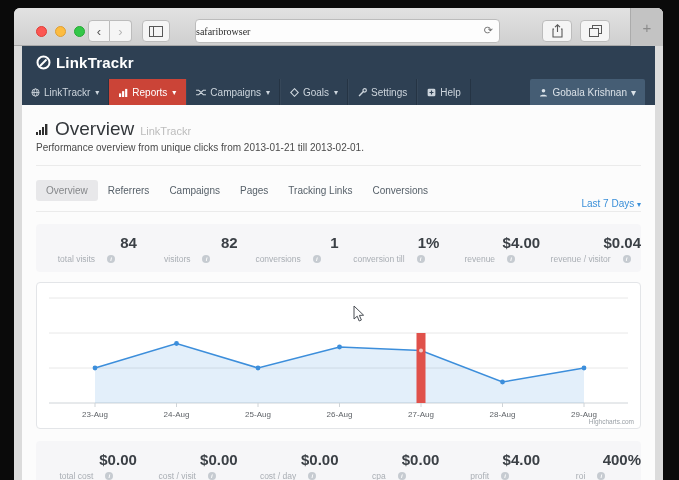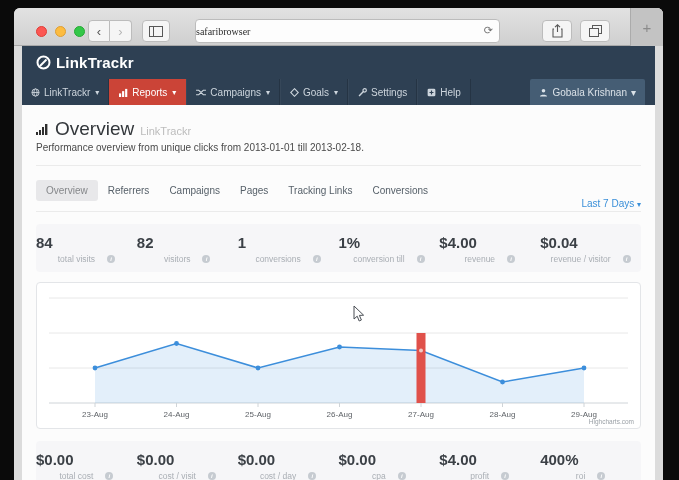--- a/index.html
+++ b/index.html
@@ -64,21 +64,21 @@
 
   .tabs-row { margin-top:6px; display:flex; align-items:center; border-bottom:1px solid #ebebeb;
               padding-bottom:2px; }
   .tab { font-size:10px; color:#566069; padding:5px 10px; border-radius:3px; cursor:pointer; }
   .tab.active { background:#e8e8ea; color:#85878a; }
   .date-range { margin-left:auto; font-size:10px; color:#3a8fd8; cursor:pointer;margin-top:26px; }
   .date-range .caret { font-size:8px; }
 
   .stats-box { margin-top:12px; background:#f6f6f8; border-radius:4px;
                display:grid; grid-template-columns:repeat(6,1fr); padding:10px 0 8px; }
-  .stat { text-align:left; }
+  .stat { text-align:right; }
   .stat-value { font-size:15px; font-weight:600; color:#3b4046; }
   .stat-label { margin-top:3px; font-size:8.5px; color:#a9aeb4; display:flex; align-items:center;
                 justify-content:center; gap:12px; }
   .info-i { display:inline-flex; width:8px; height:8px; border-radius:50%; background:#c6cbd1;
             color:#fff; font-size:6px; line-height:8px; align-items:center; justify-content:center;
             font-style:italic; font-weight:700; cursor:pointer; }
 
   .chart-panel { position:relative; margin-top:10px; height:147px; background:#fff;
                  border:1px solid #e3e5e8; border-radius:4px; }
   .chart-panel svg.chart { position:absolute; left:0; top:0; width:100%; height:100%; }
@@ -225,21 +225,21 @@
                 <svg width="13" height="12" viewBox="0 0 13 12">
                   <rect x="0" y="9" width="2" height="3" fill="#2f2f2f"></rect>
                   <rect x="3" y="7" width="2" height="5" fill="#2f2f2f"></rect>
                   <rect x="6" y="4" width="2" height="8" fill="#2f2f2f"></rect>
                   <rect x="9" y="1" width="2.4" height="11" fill="#2f2f2f"></rect>
                 </svg>
               </span>
               <span class="page-title">Overview</span>
               <span class="title-suffix">LinkTrackr</span>
             </div>
-            <div class="subtitle">Performance overview from unique clicks from 2013-01-01 till 2013-02-18.</div>
+            <div class="subtitle">Performance overview from unique clicks from 2013-01-21 till 2013-02-01.</div>
             <div class="header-divider"></div>
           </div>
 
           <div class="tabs-row">
             <span id="tabs-holder" style="display:flex;align-items:center;">
                 <span class="tab active">Overview</span>
                 <span class="tab">Referrers</span>
                 <span class="tab">Campaigns</span>
                 <span class="tab">Pages</span>
                 <span class="tab">Tracking Links</span>

